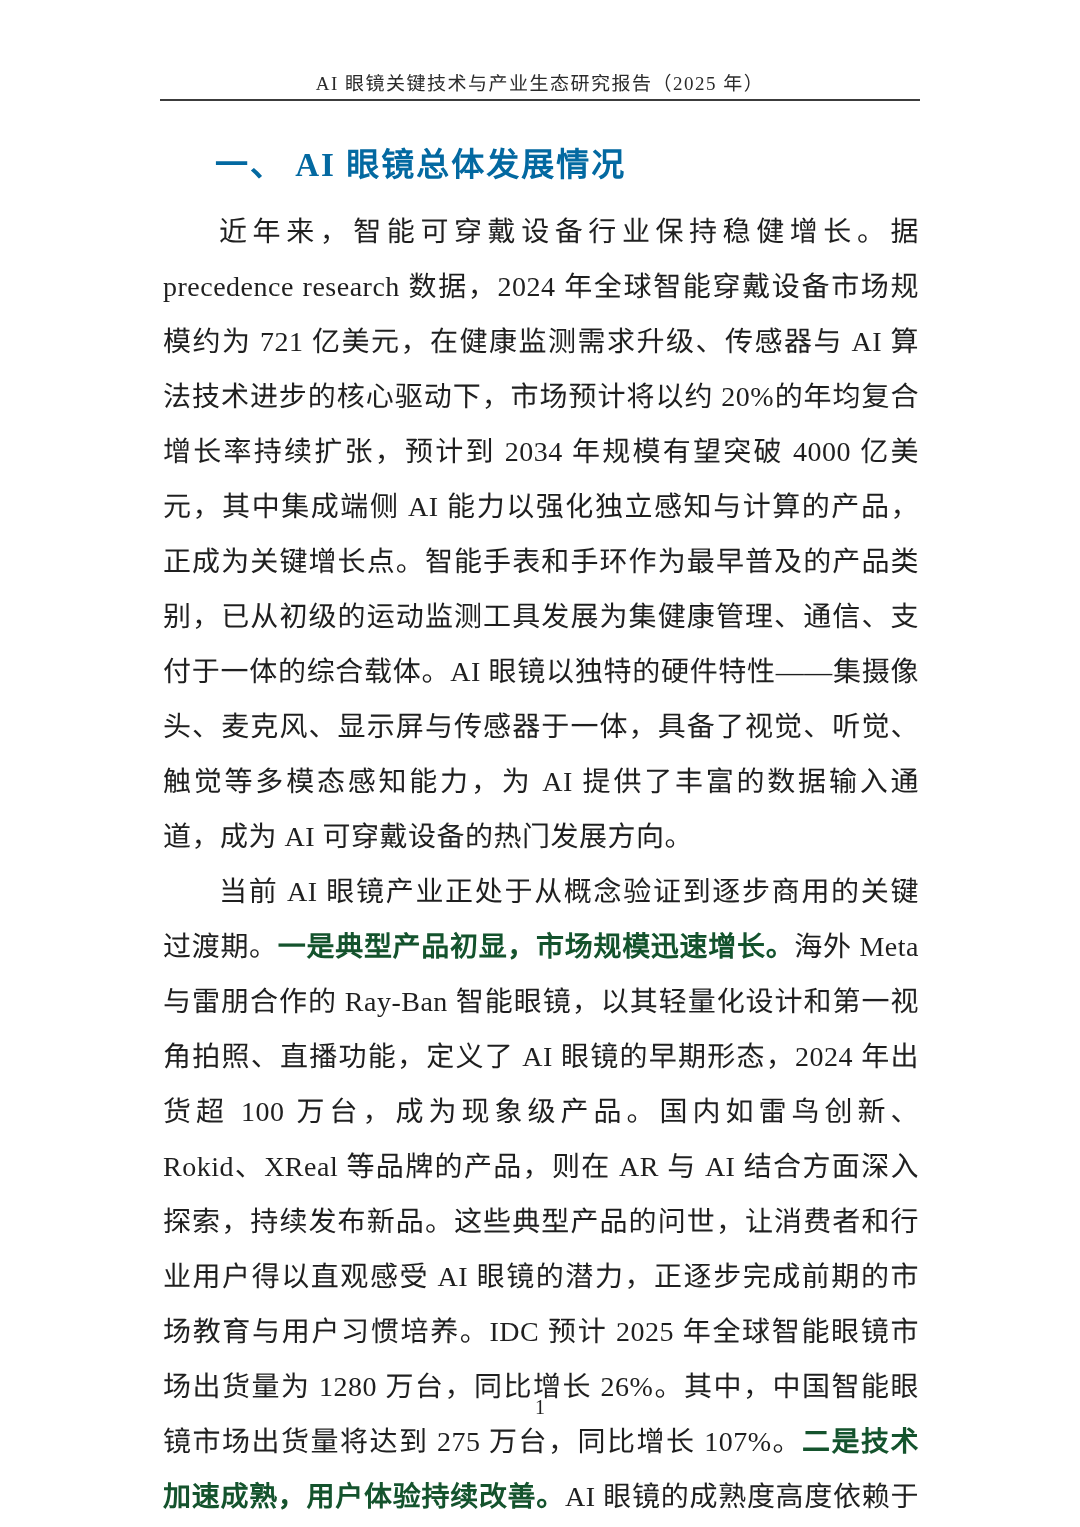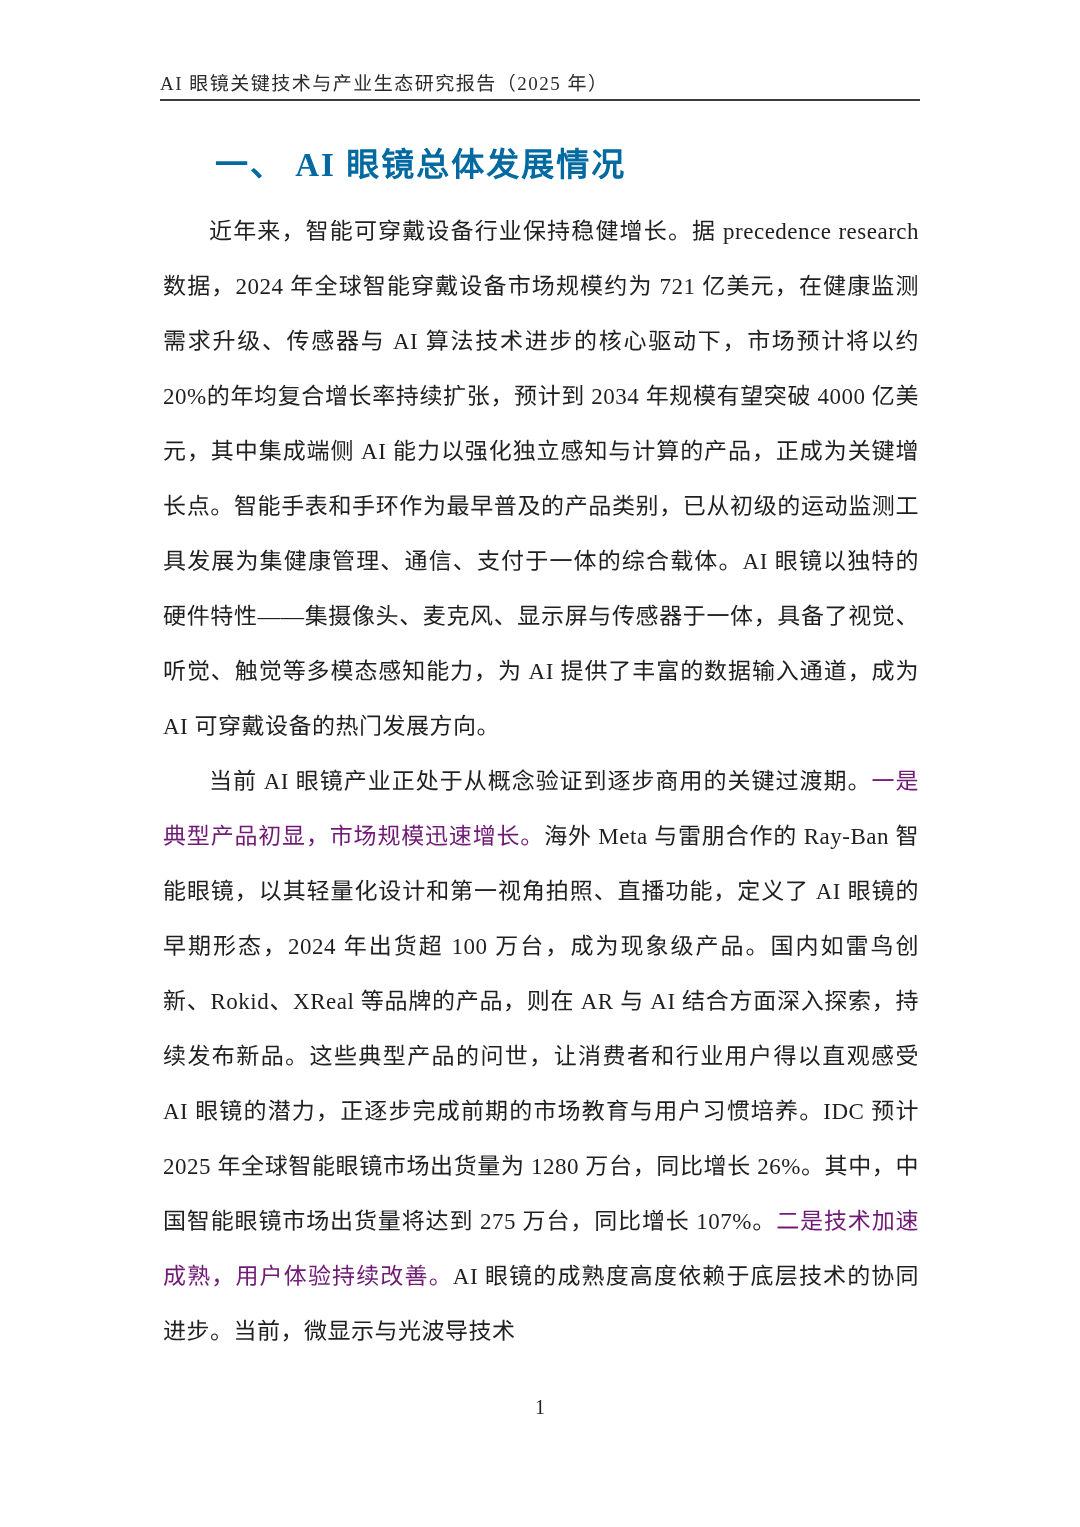--- a/index.html
+++ b/index.html
@@ -14,20 +14,21 @@
     background: #ffffff;
     color: #1f1f1f;
     font-family: "Liberation Serif", "DejaVu Serif", serif;
     overflow: hidden;
   }
   .running-header {
     position: absolute;
     top: 68px;
     left: 160px;
     right: 160px;
+    text-align: center;
     font-size: 19px;
     letter-spacing: 1.5px;
     color: #2a2a2a;
     white-space: nowrap;
   }
   .header-rule {
     position: absolute;
     top: 99px;
     left: 160px;
     right: 160px;
@@ -47,30 +48,30 @@
     font-weight: bold;
     line-height: 46px;
     letter-spacing: 2px;
     color: #0369a1;
   }
   .paragraphs {
     margin-top: 16px;
   }
   .body-para {
     margin: 0;
-    font-size: 23px;
+    font-size: 28px;
     line-height: 55px;
     text-align: justify;
     text-indent: 2em;
     letter-spacing: 0.5px;
     word-break: break-word;
   }
   .seg-bold {
-    font-weight: normal;
-    color: #701a75;
+    font-weight: bold;
+    color: #14532d;
   }
   .page-footer {
     position: absolute;
     top: 1396px;
     left: 0;
     width: 100%;
     text-align: center;
     font-size: 20px;
     color: #1f1f1f;
   }

